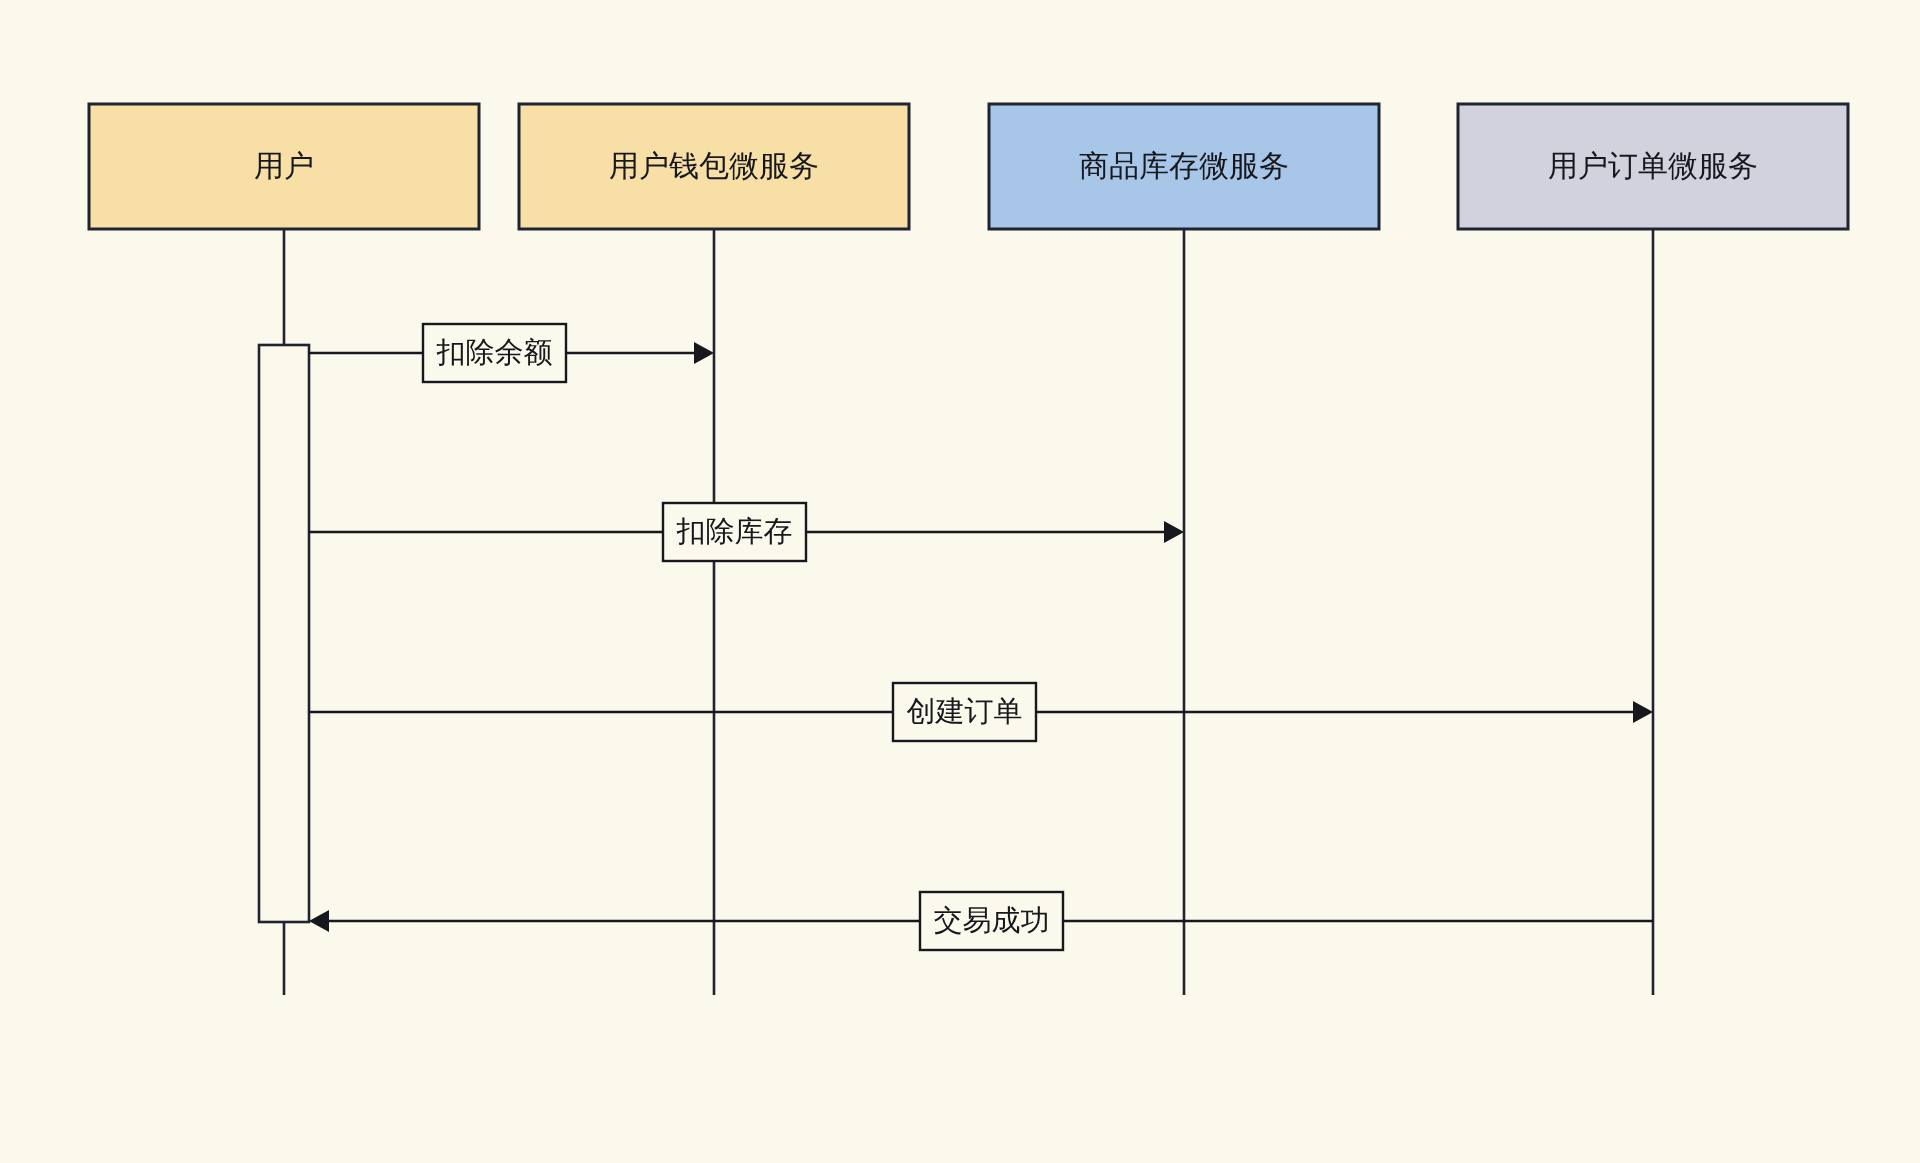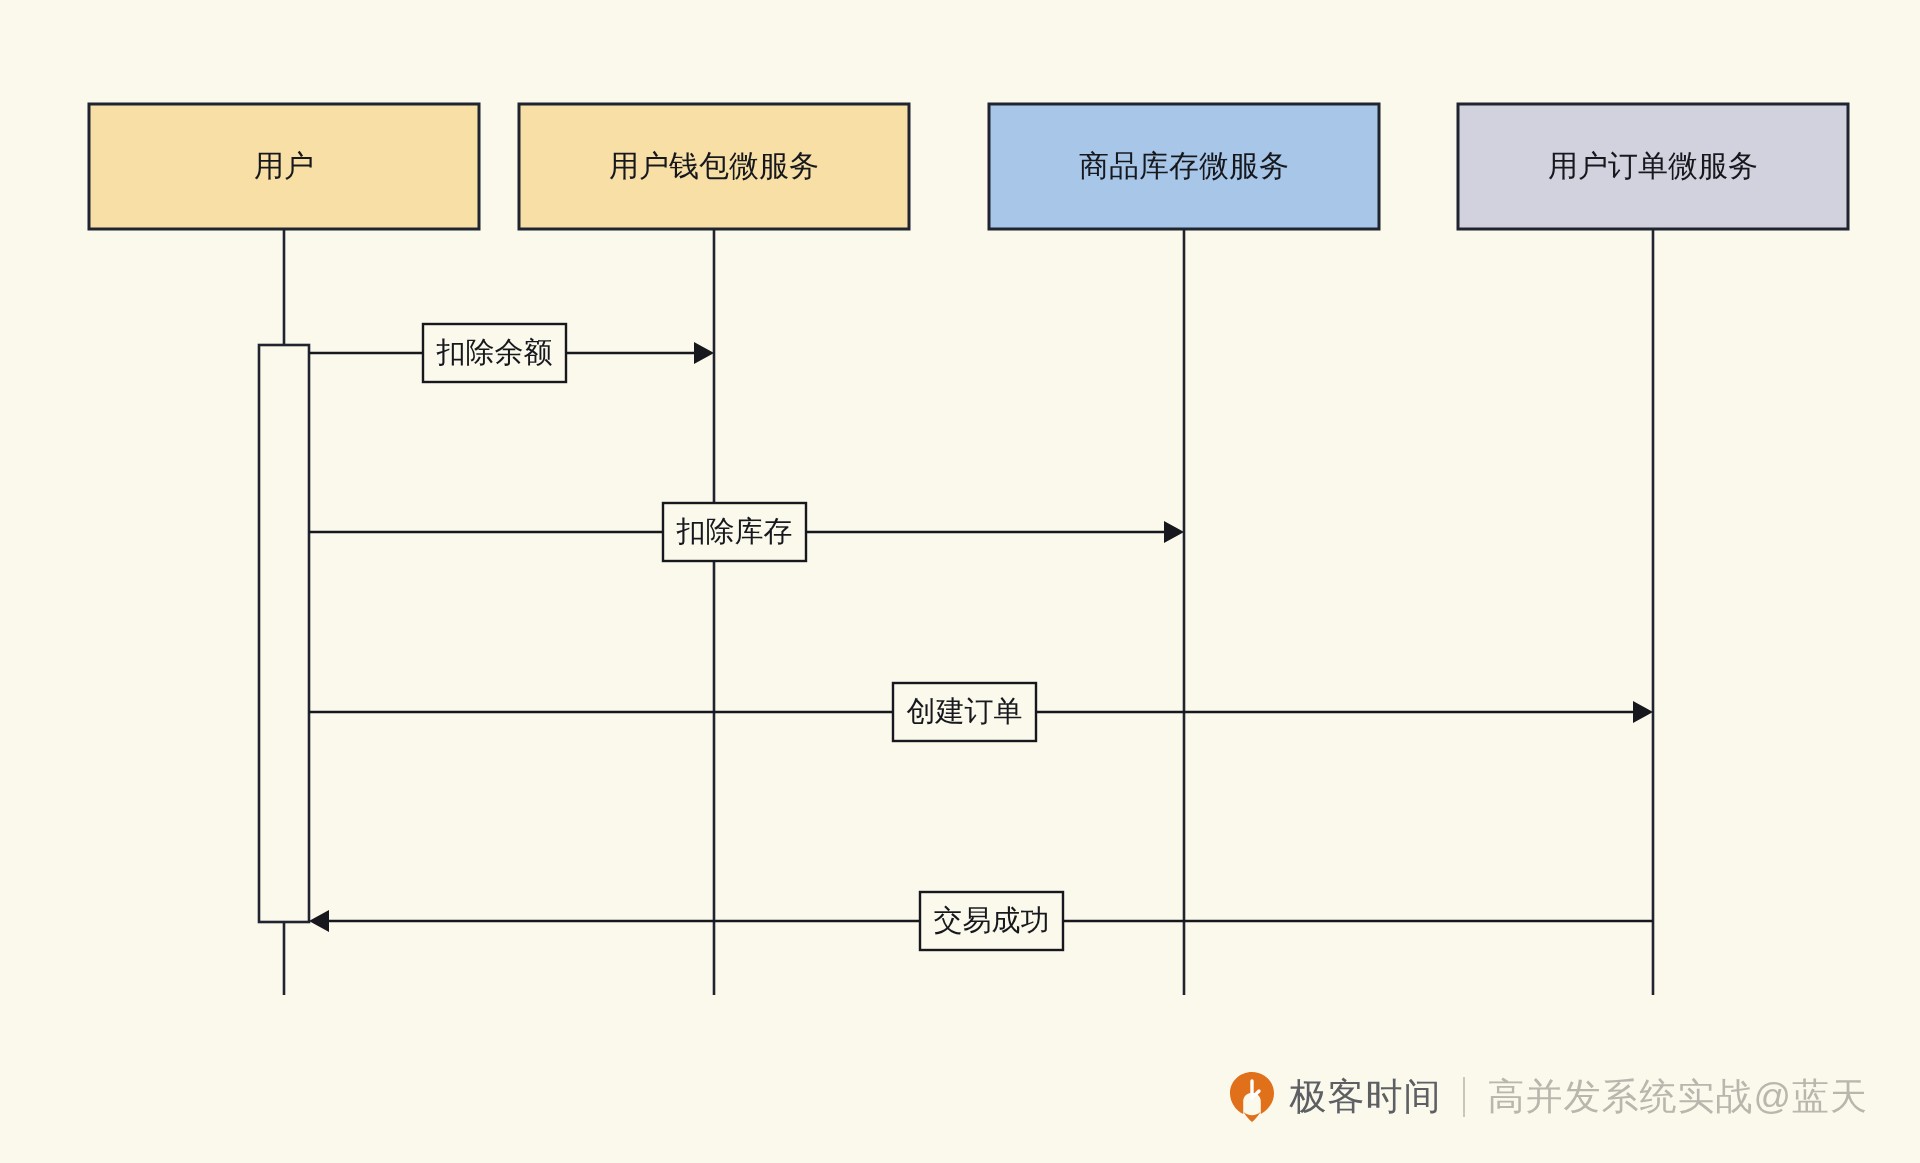--- a/index.html
+++ b/index.html
@@ -155,24 +155,13 @@
           <rect x="989" y="104" width="390" height="125" fill="#a8c6e8" class="participant-box-rect"></rect>
           <text x="1184" y="168.5" class="participant-label">商品库存微服务</text>
         </g>
         <g>
           <rect x="1458" y="104" width="390" height="125" fill="#d2d1de" class="participant-box-rect"></rect>
           <text x="1653" y="168.5" class="participant-label">用户订单微服务</text>
         </g>
       </g>
   </svg>
 
-  <div class="watermark">
-    <svg class="wm-logo" viewBox="0 0 46 52">
-      <path id="wm-logo-path" d="M23 1 C10.8 1 1 10.4 1 22.2 C1 31.2 6.6 39.2 14.2 43.1 L14.2 30.5 C14.2 25.7 18.1 21.8 23 21.8 C27.9 21.8 31.8 25.7 31.8 30.5 L31.8 43.1 C39.4 39.2 45 31.2 45 22.2 C45 10.4 35.2 1 23 1 Z" fill="#e0701a"></path>
-      <path d="M14.2 40.5 C17.0 45.0 19.9 48.5 23 51 C26.1 48.5 29.0 45.0 31.8 40.5 C29.3 43.0 26.3 44.3 23 44.3 C19.7 44.3 16.7 43.0 14.2 40.5 Z" fill="#e0701a"></path>
-      <path d="M23 10 L23 27" stroke="#ffffff" stroke-width="3.4" fill="none" stroke-linecap="round"></path>
-      <path d="M23 27 L30 20" stroke="#ffffff" stroke-width="3.4" fill="none" stroke-linecap="round"></path>
-    </svg>
-    <span class="wm-brand">极客时间</span>
-    <span class="wm-sep"></span>
-    <span class="wm-course">高并发系统实战@蓝天</span>
-  </div>
 </div>
 
 </body></html>

